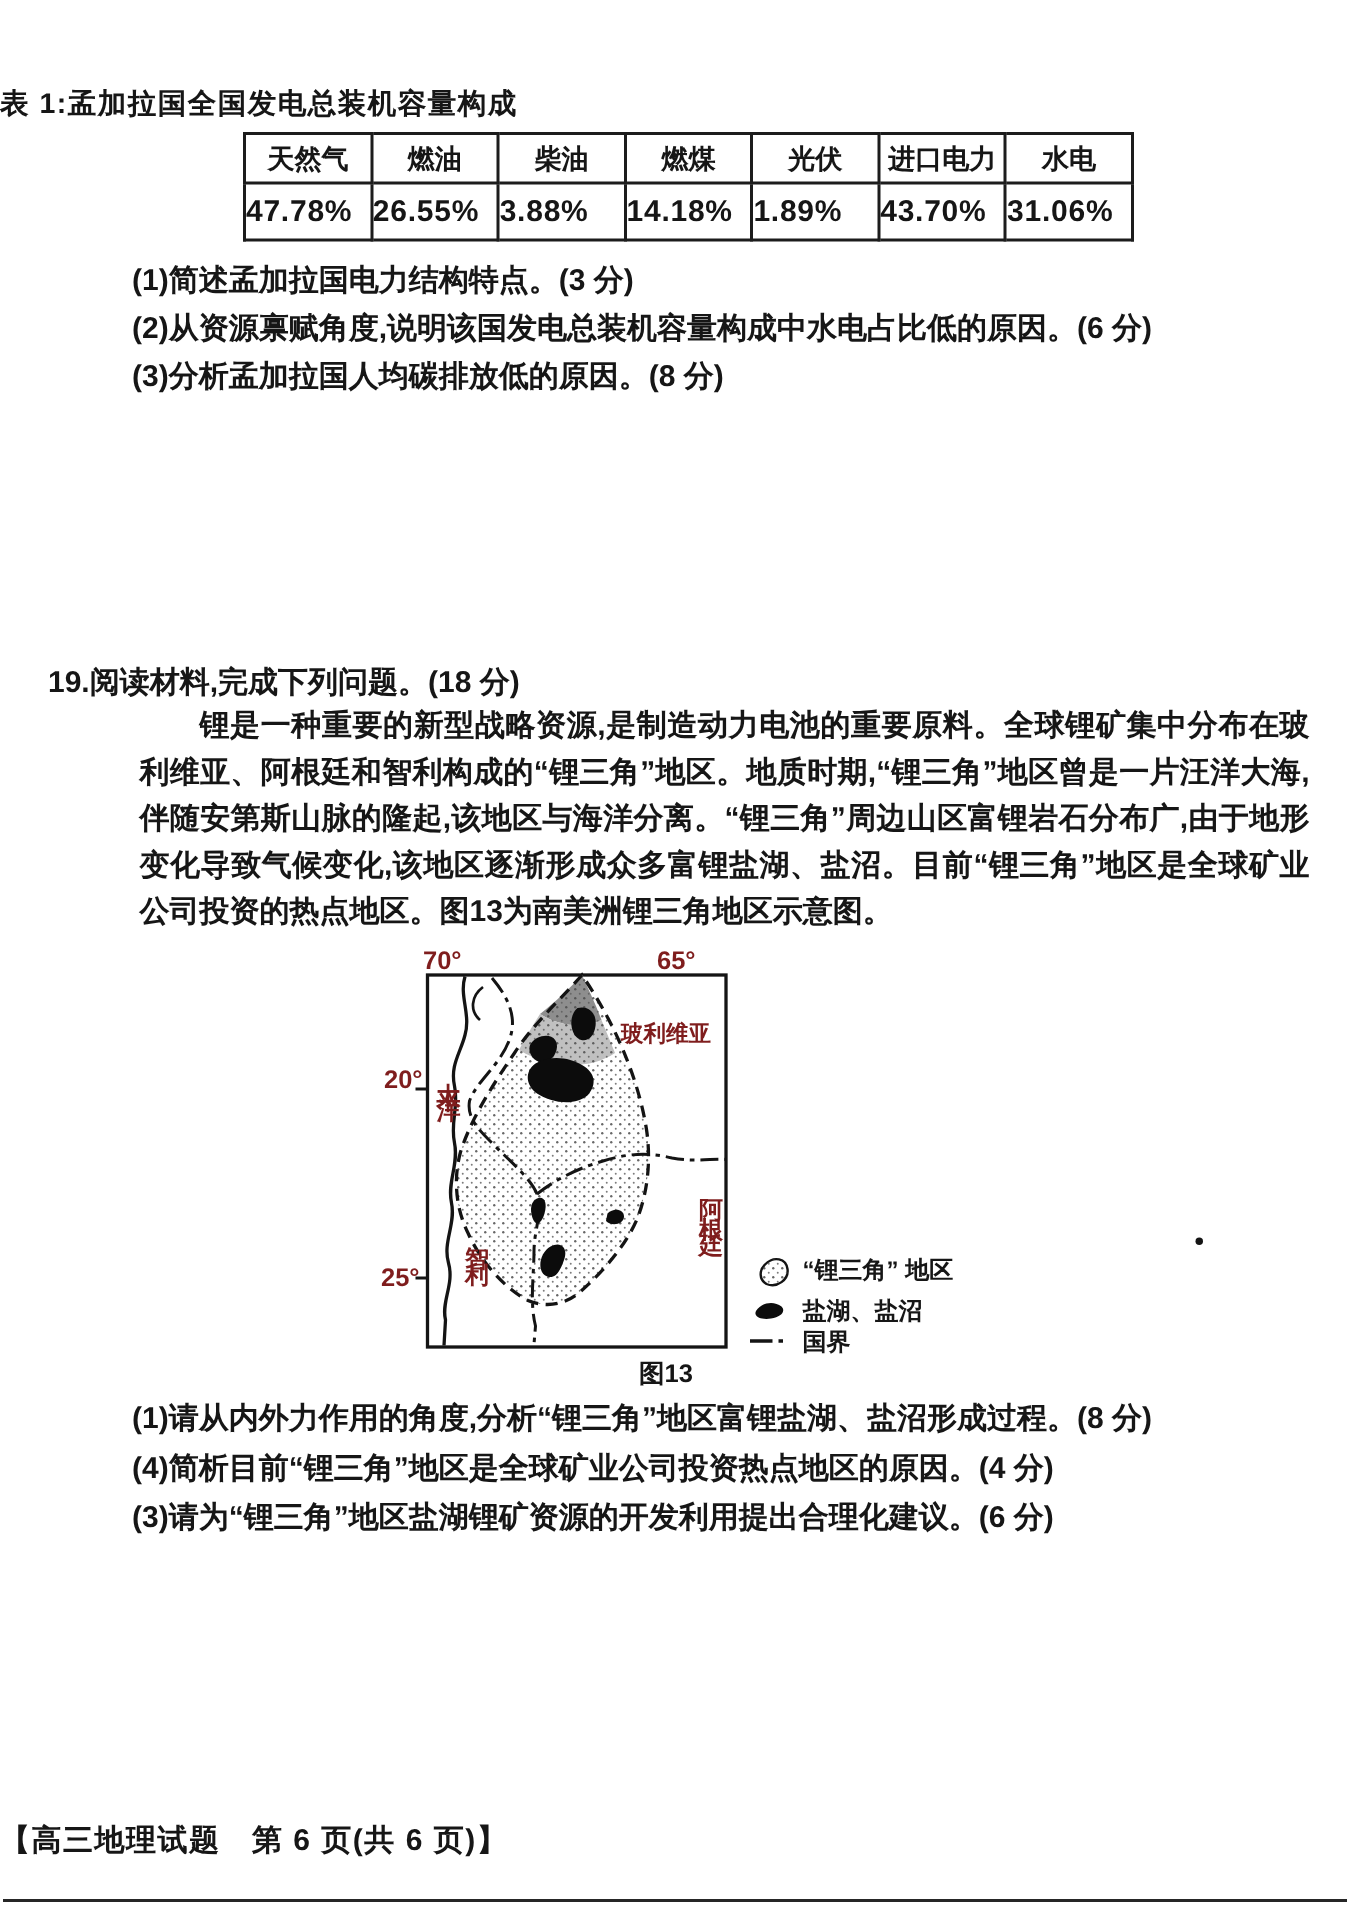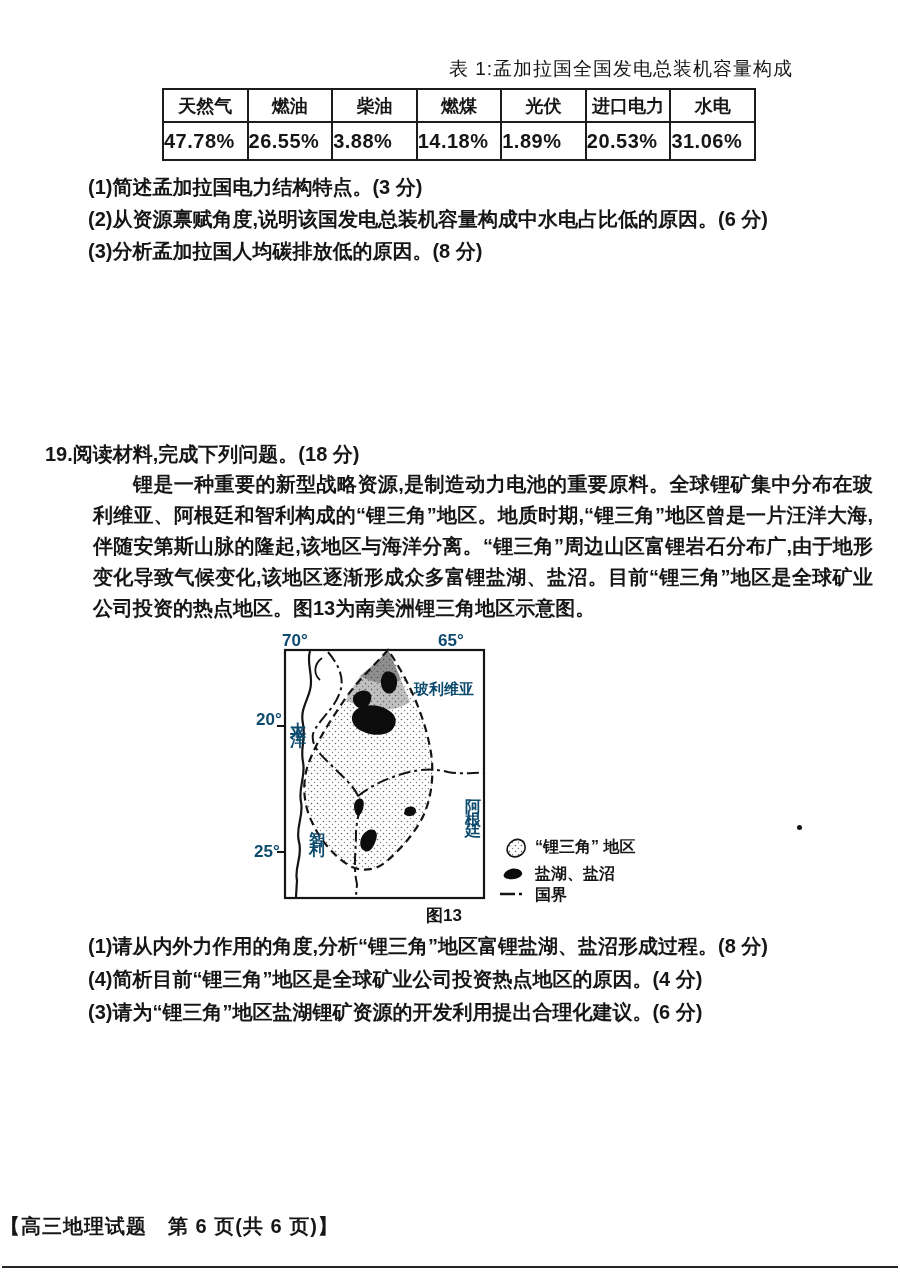--- a/index.html
+++ b/index.html
@@ -5,46 +5,46 @@
   html,body{margin:0;padding:0;}
   body{
     width:900px;height:1272px;position:relative;overflow:hidden;
     background:#ffffff;color:#161616;
     font-family:"Liberation Sans","DejaVu Sans",sans-serif;
     -webkit-font-smoothing:antialiased;
   }
   .abs{position:absolute;}
   
   .table-title{
-    top:56px;left:0;width:793px;text-align:right;
-    font-size:19px;font-weight:400;letter-spacing:1px;
+    top:56px;left:0;width:793px;text-align:left;
+    font-size:19px;font-weight:700;letter-spacing:1px;
   }
   table.t1{
     position:absolute;top:88px;left:162px;width:594px;
     border-collapse:collapse;table-layout:fixed;
   }
   table.t1 th,table.t1 td{
     border:2.4px solid #1c1c1c;padding:0;
   }
   table.t1 th{height:31px;font-size:18px;font-weight:700;}
   table.t1 td{height:36px;font-size:20px;font-weight:700;letter-spacing:.5px;}
   
   .qblock{font-size:20px;font-weight:700;line-height:32px;}
   #q18-items{top:171px;left:88px;width:790px;}
-  #q19-head{top:441px;left:45px;font-size:20px;font-weight:700;}
+  #q19-head{top:441px;left:32px;font-size:20px;font-weight:700;}
   #q19-para{
     top:469px;left:78px;width:780px;
     font-size:20px;font-weight:700;line-height:31px;
     text-align:justify;text-indent:2em;margin-left:15px;
   }
   #q19-items{top:930px;left:88px;width:790px;line-height:33px;}
   
   #map{top:622px;left:250px;width:460px;height:302px;}
   #map svg{position:absolute;top:0;left:0;}
-  .mlabel{position:absolute;font-weight:700;color:#0c4a6e;white-space:nowrap;}
+  .mlabel{position:absolute;font-weight:700;color:#7f1d1d;white-space:nowrap;}
   .deg{font-size:17px;}
   .vert{writing-mode:vertical-rl;text-orientation:upright;}
   .map-caption{position:absolute;left:176px;top:282px;font-size:17px;font-weight:700;}
   .legend-label{position:absolute;font-size:16px;font-weight:700;white-space:nowrap;}
   
   .footer{
     top:1213px;left:0;width:900px;text-align:left;
     font-size:20px;font-weight:700;letter-spacing:1px;
   }
   .stray-dot{top:825px;left:797px;width:5px;height:5px;border-radius:50%;background:#141414;}
@@ -67,21 +67,21 @@
       <th>水电</th>
     </tr>
   </thead>
   <tbody>
     <tr>
       <td>47.78%</td>
       <td>26.55%</td>
       <td>3.88%</td>
       <td>14.18%</td>
       <td>1.89%</td>
-      <td>20.53%</td>
+      <td>43.70%</td>
       <td>31.06%</td>
     </tr>
   </tbody>
 </table>
 
 <div class="abs qblock" id="q18-items">
   <div>(1)简述孟加拉国电力结构特点。(3 分)</div>
   <div>(2)从资源禀赋角度,说明该国发电总装机容量构成中水电占比低的原因。(6 分)</div>
   <div>(3)分析孟加拉国人均碳排放低的原因。(8 分)</div>
 </div>

